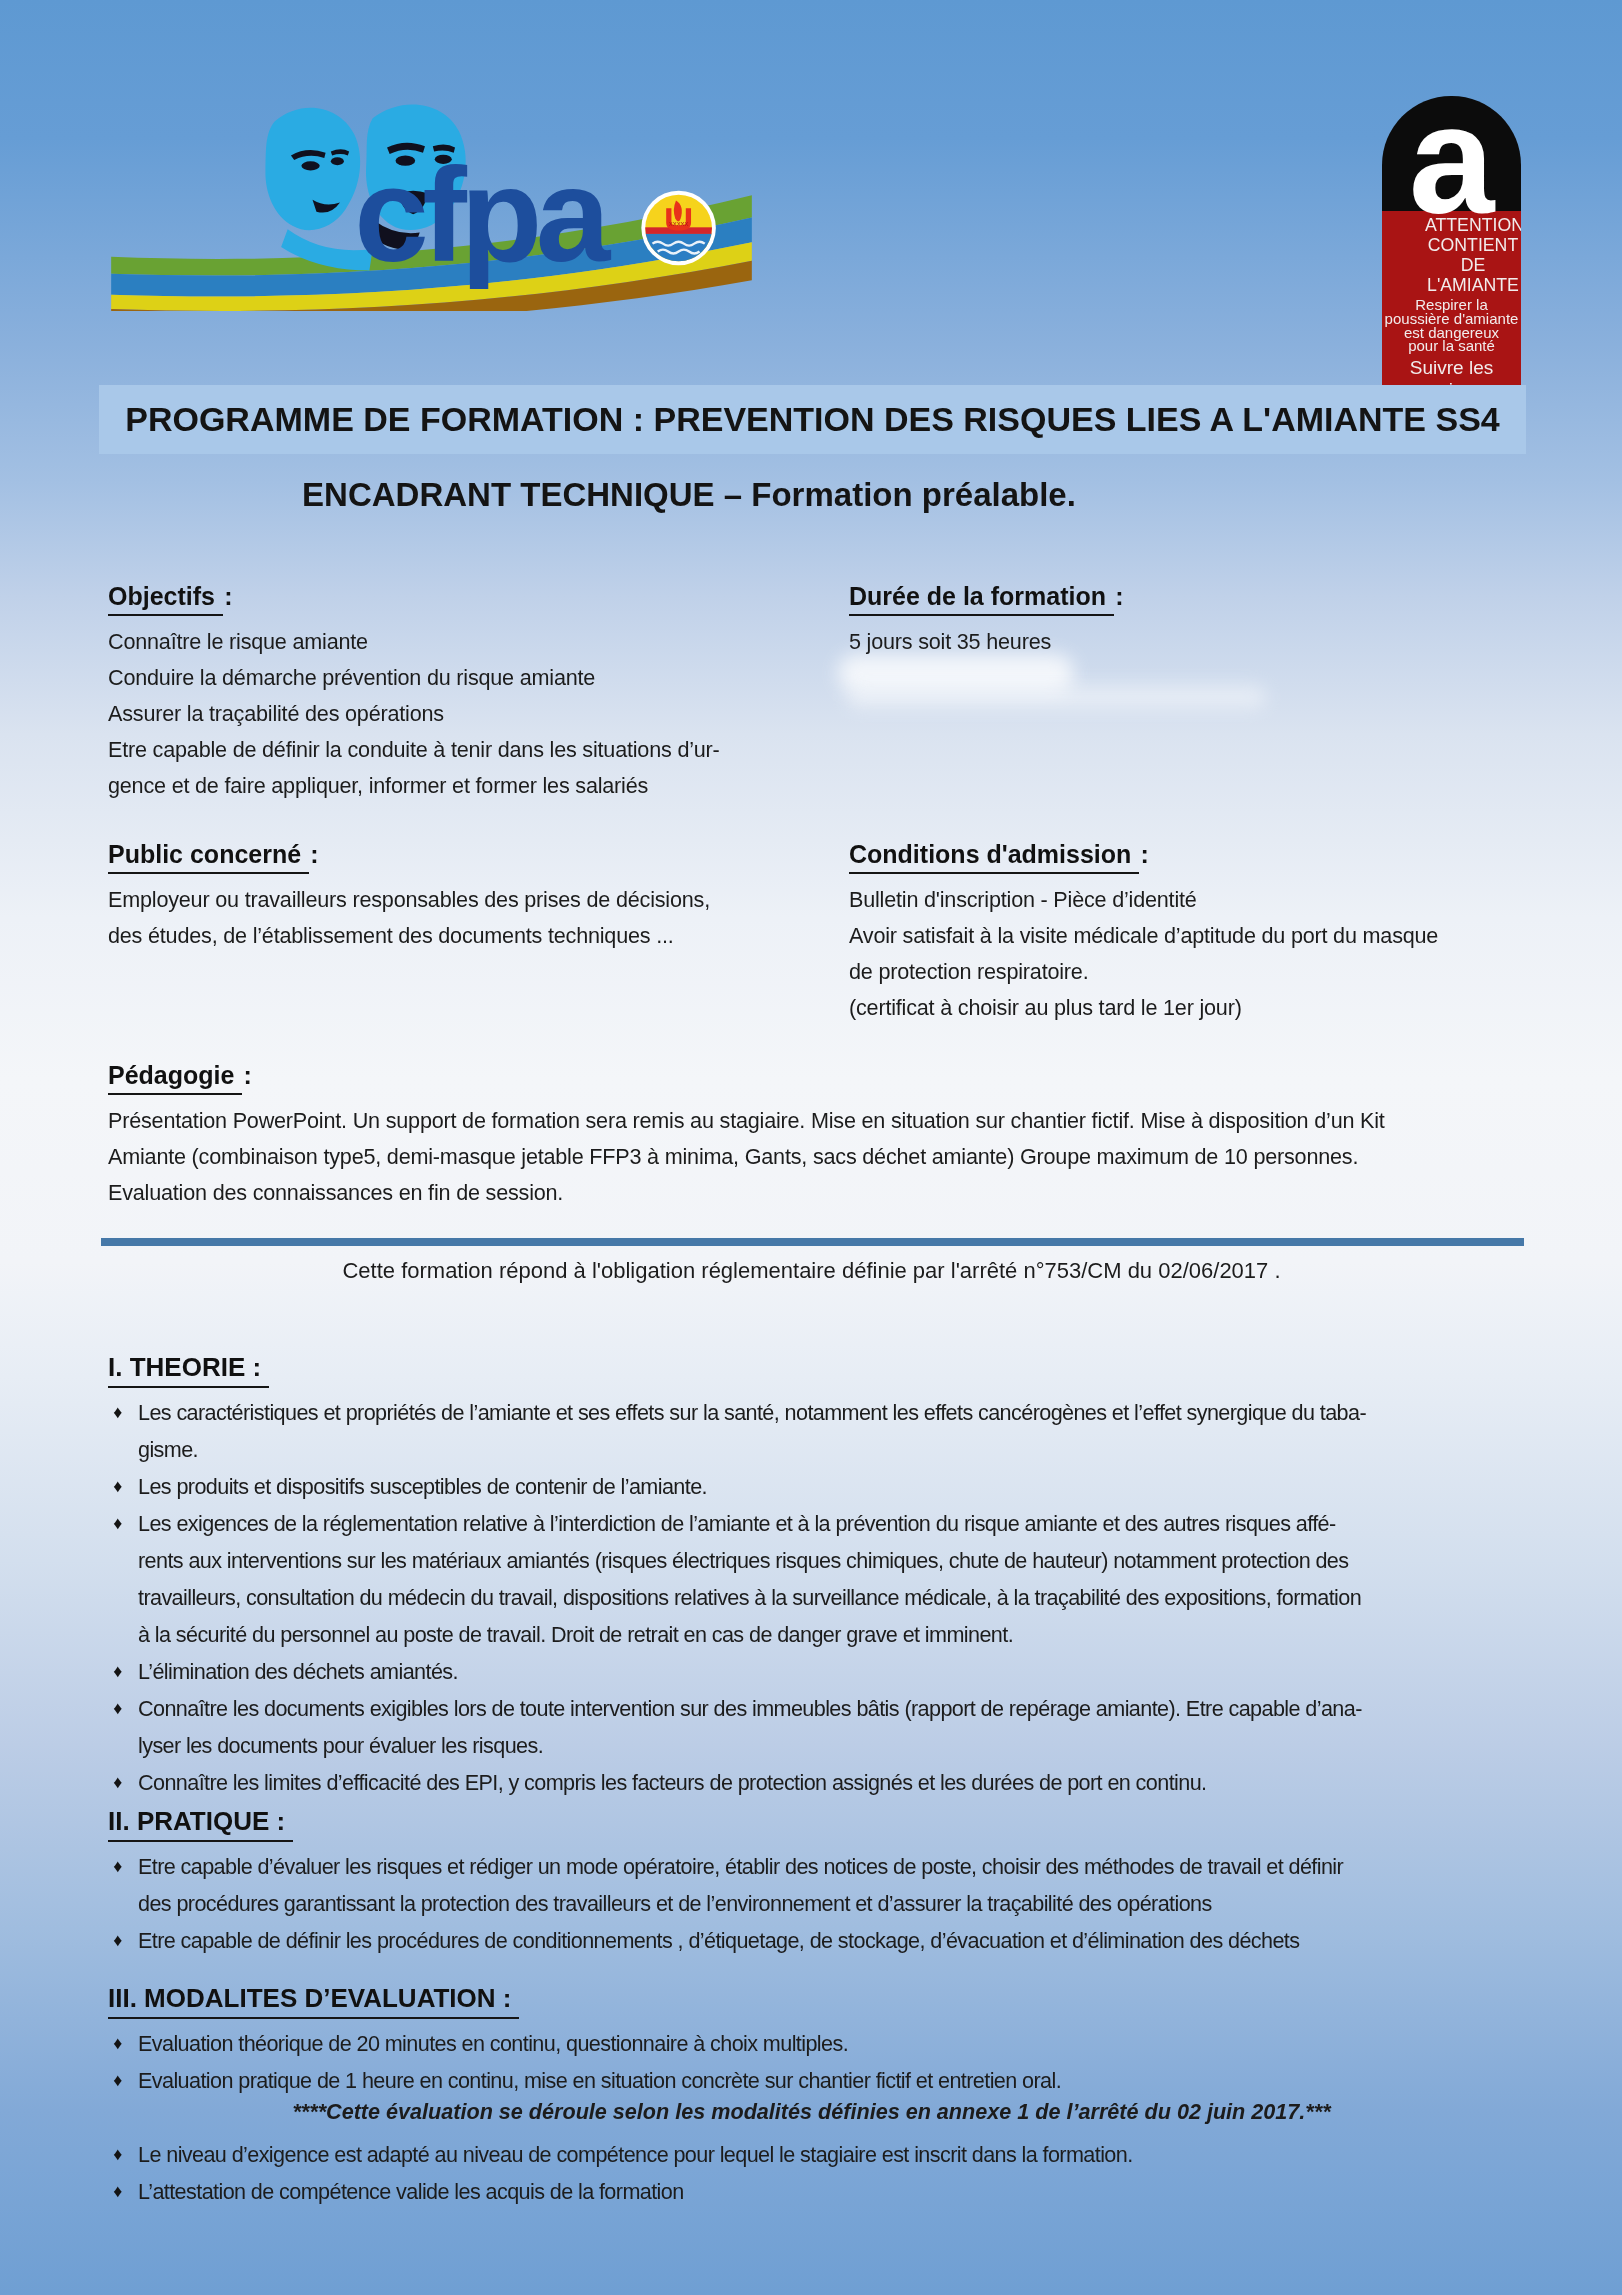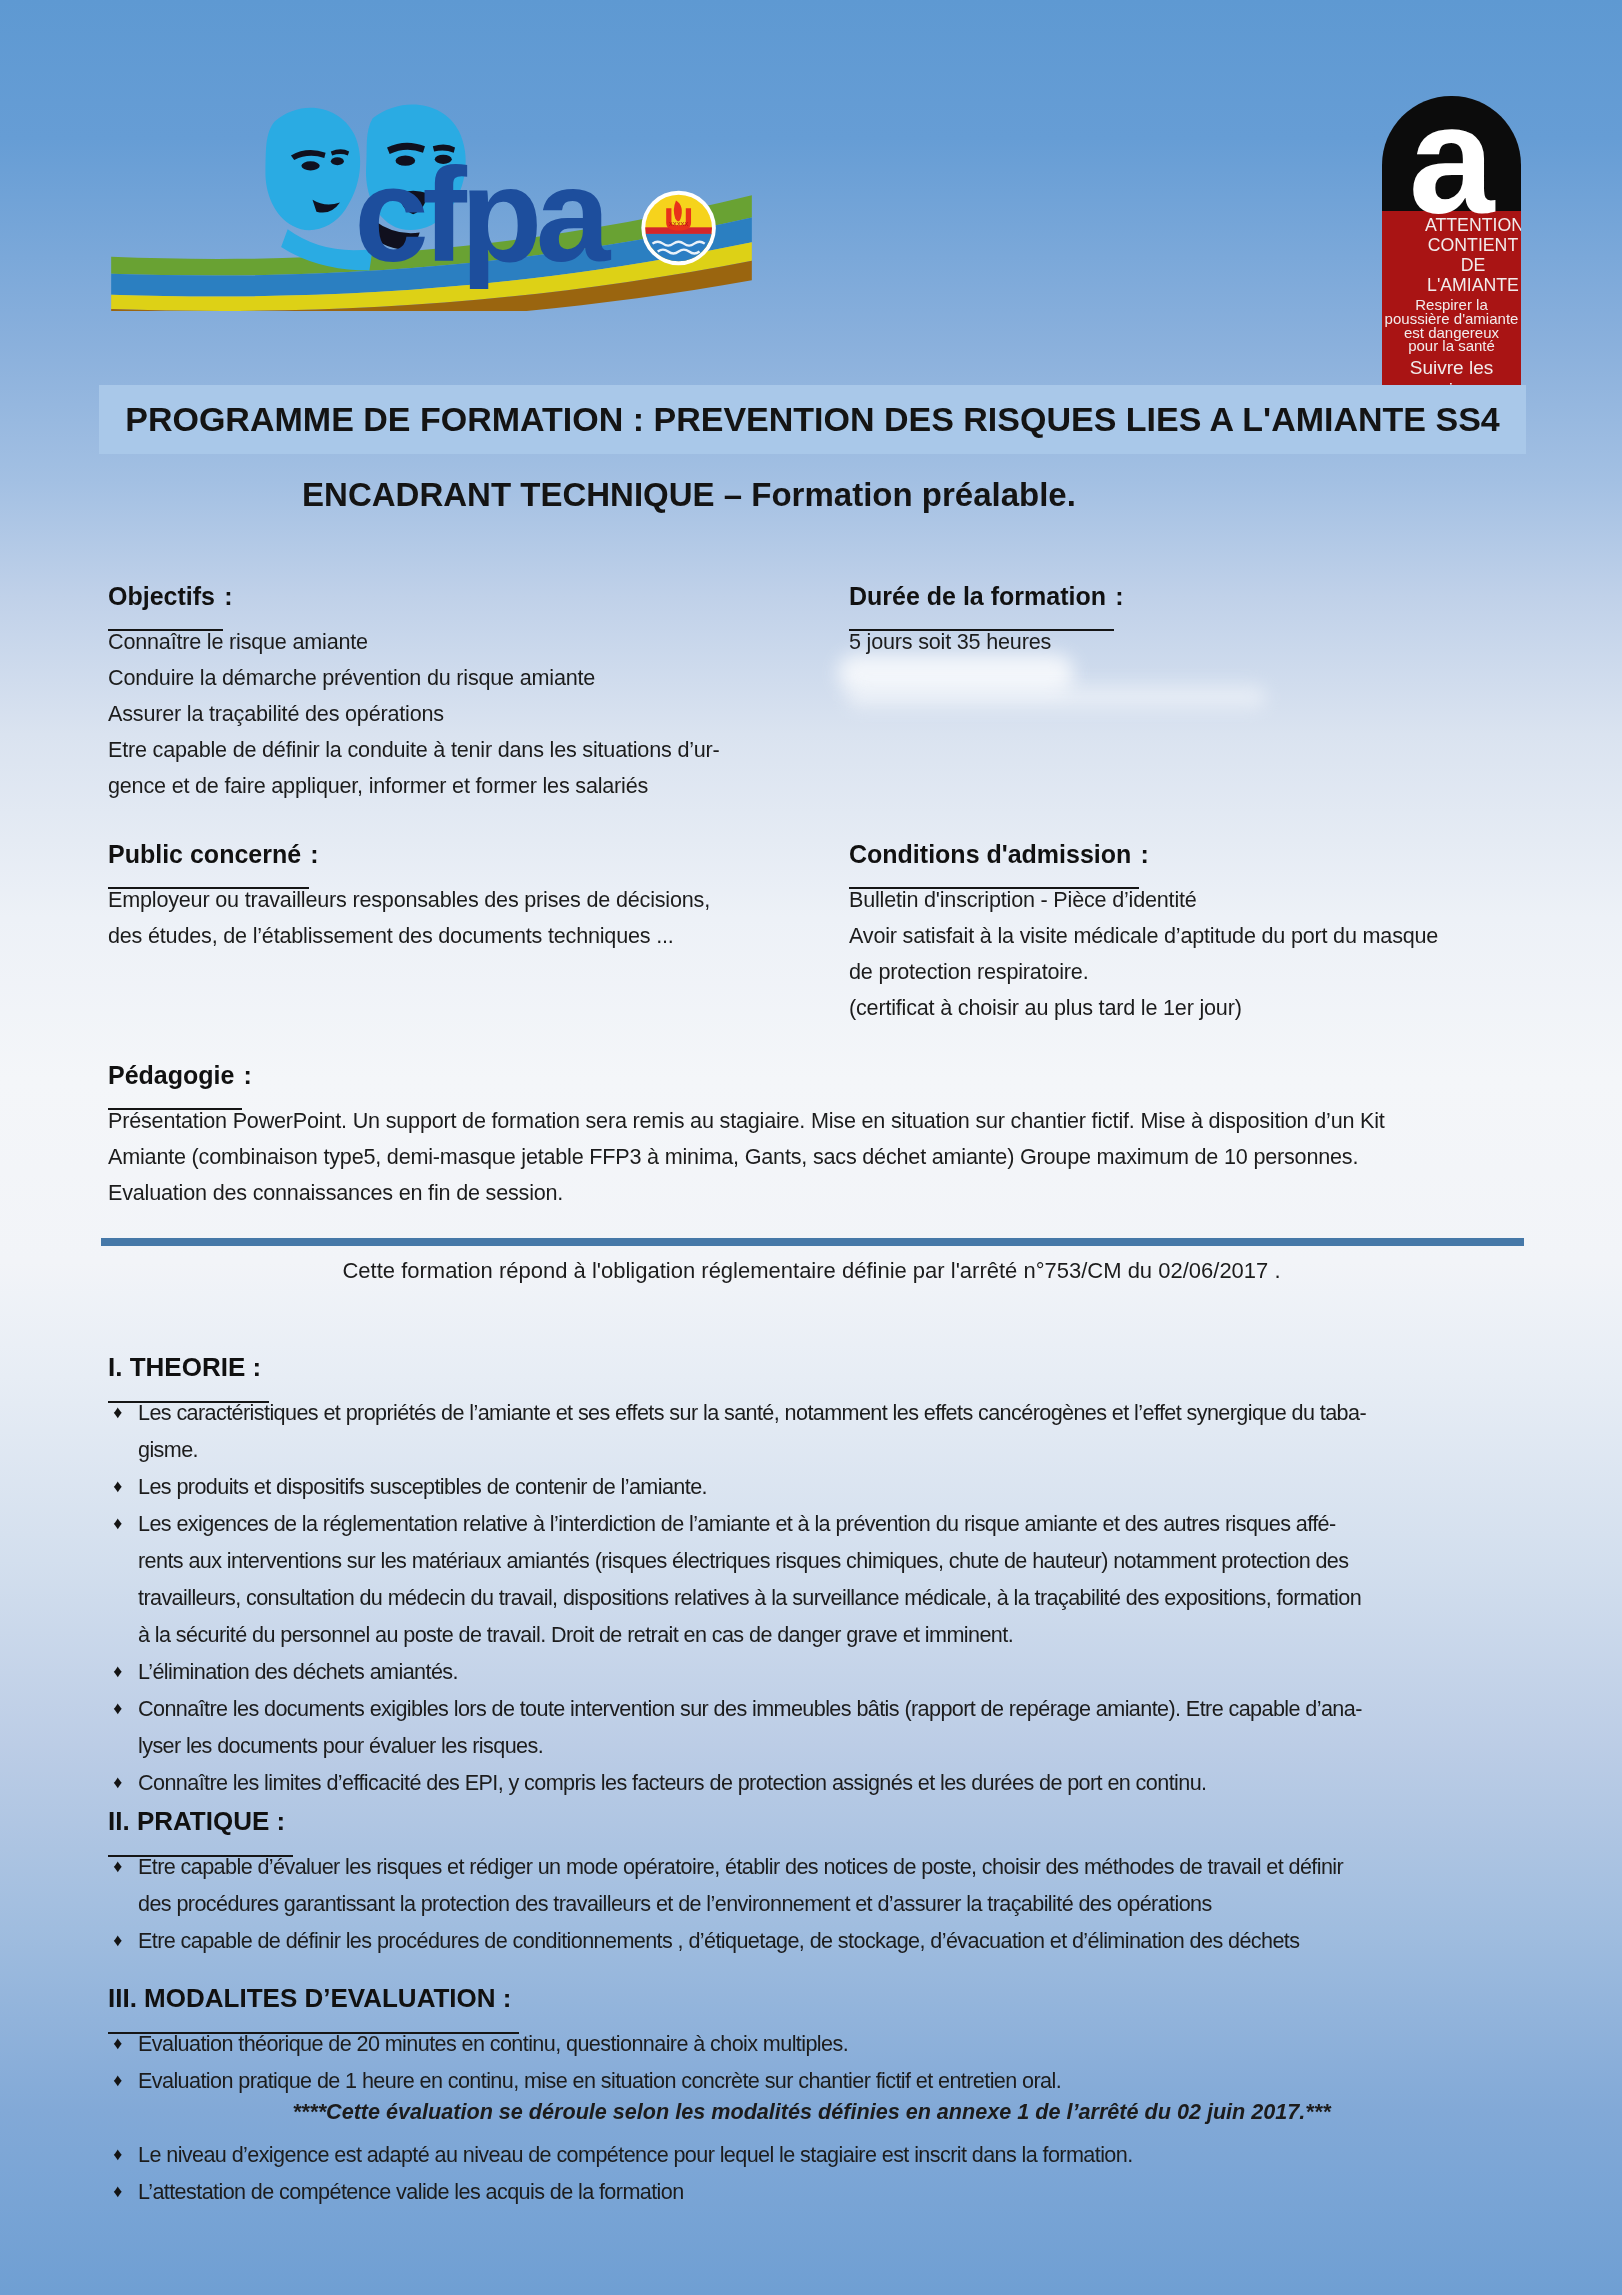--- a/index.html
+++ b/index.html
@@ -22,21 +22,21 @@
   .asb .lbl-title{margin-top:3.9px;font-size:17.7px;line-height:20px;margin-left:43px;}
   .asb .lbl-small{margin-top:3.3px;font-size:15px;line-height:13.7px;}
   .asb .lbl-big{margin-top:3.9px;font-size:19px;line-height:22px;}
   
   .title-band{left:99px;top:385px;width:1427px;height:69px;background:#a9c8e9;display:flex;align-items:center;justify-content:center;}
   .title-band .t{font-size:34px;font-weight:bold;color:#141414;white-space:nowrap;}
   .subtitle{left:0;top:476px;width:1378px;text-align:center;font-size:33px;font-weight:bold;color:#141414;}
   
   .sec h2{margin:0 0 13px 0;font-size:25px;line-height:29px;font-weight:bold;color:#111;}
   .bigh{font-size:26px;line-height:30px;font-weight:bold;color:#111;}
-  .u{border-bottom:2px solid #151515;padding-bottom:19px;padding-right:7.9px;margin-top:46px;}
+  .u{border-bottom:2px solid #151515;padding-bottom:4px;padding-right:7.9px;margin-top:46px;}
   .colon{margin-left:1.3px;}
   .sec .line,.plain .line{font-size:21.6px;line-height:36px;white-space:nowrap;letter-spacing:-0.2px;}
   
   .divider{left:101px;top:1238px;width:1423px;height:7.9px;background:#4678a8;}
   .notice{left:0;top:1258px;width:1623px;text-align:center;font-size:22px;white-space:nowrap;}
   
   .blist{width:1512px;}
   .bullet-item{position:relative;padding-left:30px;}
   .bullet-item .marker{position:absolute;left:5.2px;top:0;font-size:17.7px;line-height:37px;color:#141414;}
   .bullet-item .line{font-size:21.6px;line-height:37px;white-space:nowrap;letter-spacing:-0.6px;}

